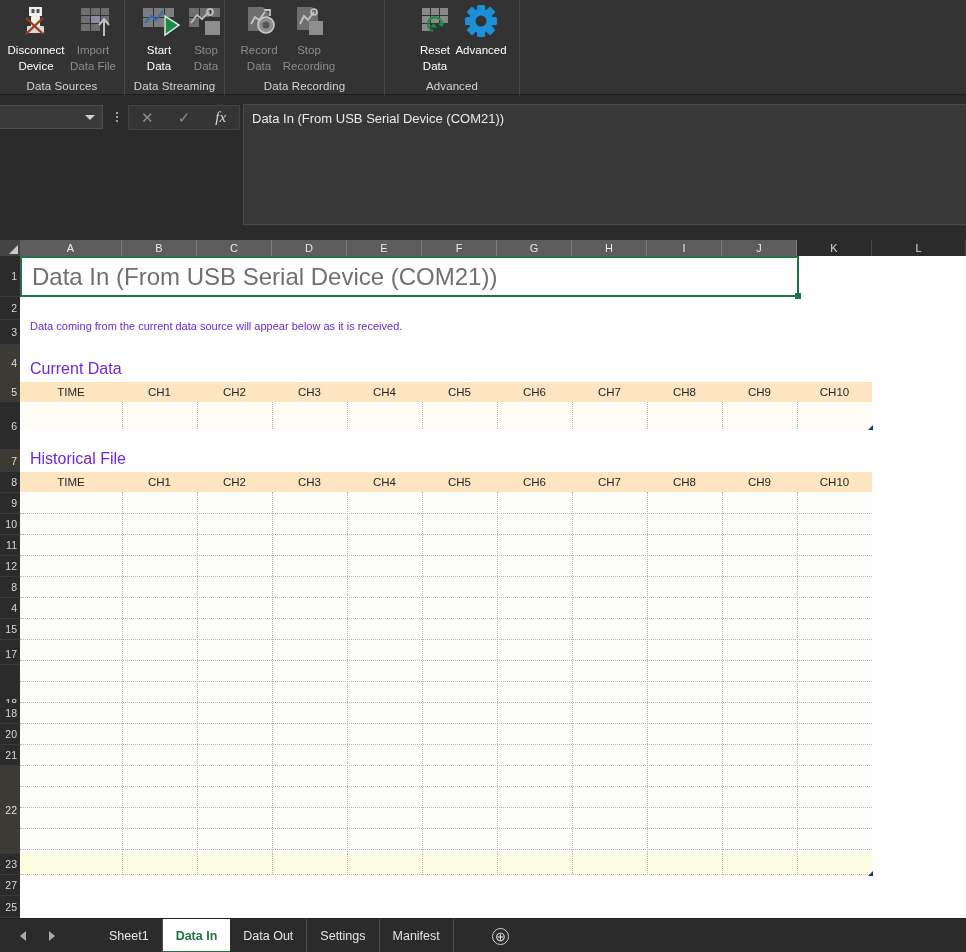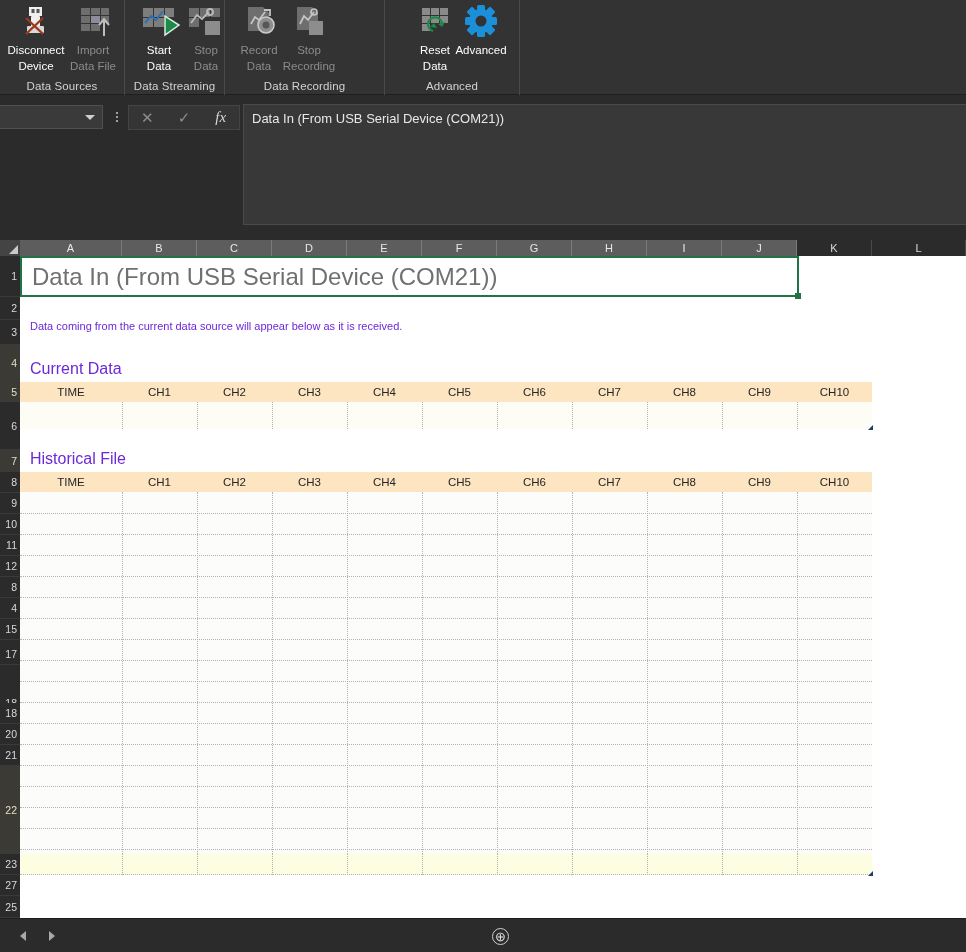--- a/index.html
+++ b/index.html
@@ -503,14 +503,21 @@
 
 </div>
 
 <div id="tabbar">
   <div class="navarrow left" style="left:18px;">
       <i></i>
     </div>
   <div class="navarrow right" style="left:46px;">
       <i></i>
     </div>
+  <div id="tabs">
+      <div class="stab">Sheet1</div>
+      <div class="stab active">Data In</div>
+      <div class="stab">Data Out</div>
+      <div class="stab">Settings</div>
+      <div class="stab">Manifest</div>
+    </div>
   <div id="addsheet">⊕</div>
 </div>
 
 </body></html>

